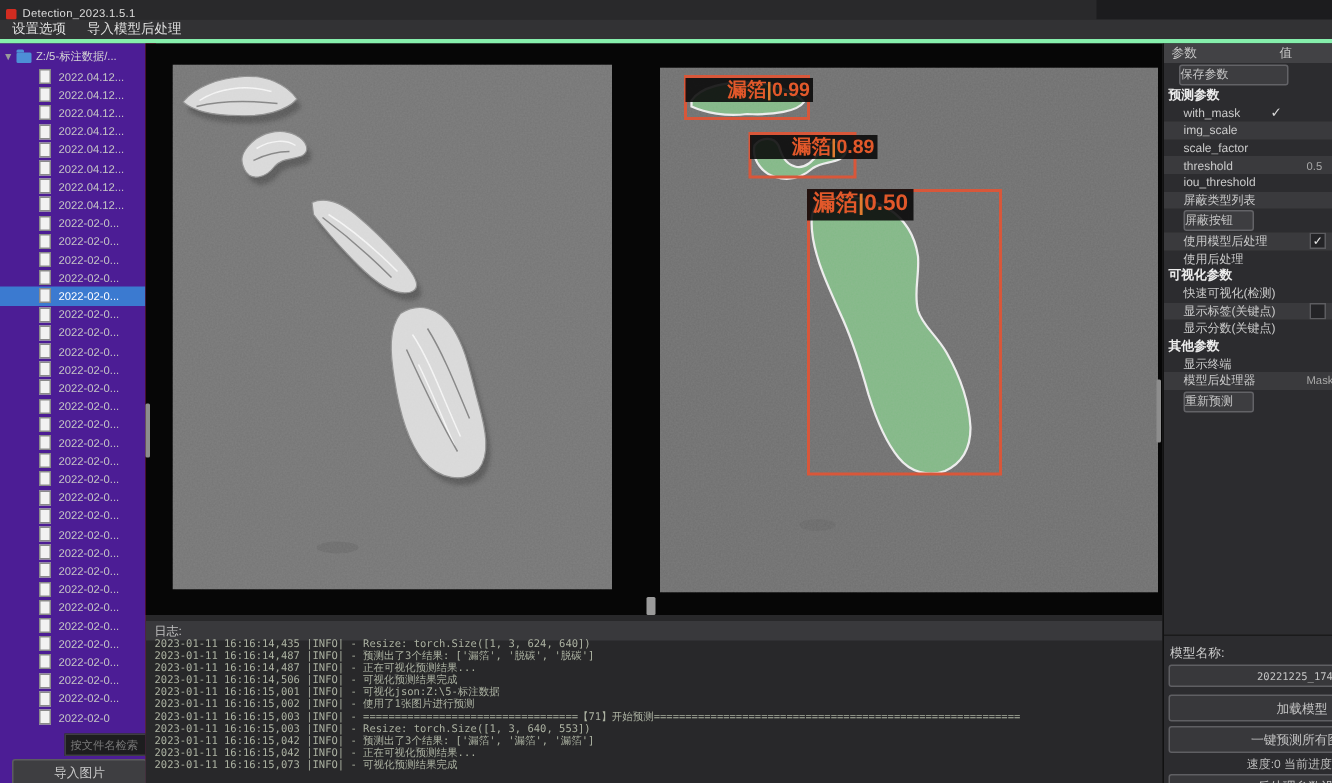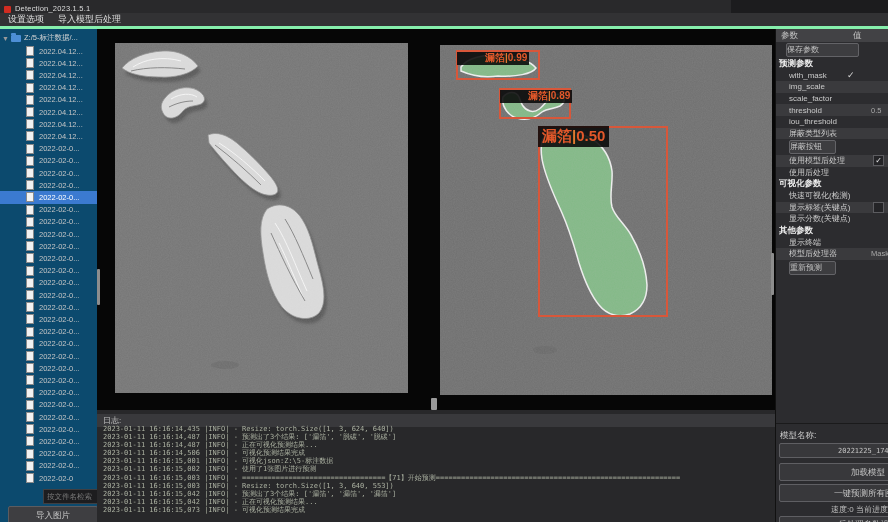--- a/index.html
+++ b/index.html
@@ -9,21 +9,21 @@
 
   
   #titlebar{left:0;top:0;width:731px;height:13px;background:#29292b;display:flex;align-items:flex-end;}
   #app-icon{width:7px;height:7px;background:#d22c21;border-radius:1px;margin:0 4px 0 4px;}
   #title-text{font-size:7.5px;color:#dddddd;letter-spacing:.2px;}
   #menubar{left:0;top:13px;width:888px;height:16px;background:#323234;border-bottom:3px solid #86efac;
            display:flex;align-items:center;gap:14px;padding-left:8px;box-sizing:border-box;}
   .menu-item{font-size:9px;color:#dedede;}
 
   
-  #sidebar{left:0;top:29px;width:97px;height:493px;background:#0c4a6e;overflow:hidden;border-right:7px solid #b91c1c;}
+  #sidebar{left:0;top:29px;width:97px;height:493px;background:#4c1d95;overflow:hidden;border-right:7px solid #b91c1c;}
   #tree{position:absolute;left:0;top:0;width:97px;height:458px;overflow:hidden;}
   .tree-root{position:absolute;left:2px;top:3px;height:12px;display:flex;align-items:center;gap:3px;white-space:nowrap;}
   .expander{font-size:7px;color:#9a9a9a;width:6px;}
   .folder{width:10px;height:7px;background:#4d8fd6;border-radius:1px;position:relative;}
   .folder:before{content:"";position:absolute;left:0;top:-2px;width:5px;height:2px;background:#4d8fd6;border-radius:1px 1px 0 0;}
   .tree-root span.lbl{font-size:7.5px;color:#d5d5d5;}
   .tree-item{position:absolute;left:0;width:97px;height:12.2px;display:flex;align-items:center;white-space:nowrap;}
   .tree-item .doc{width:6px;height:8px;background:#f2f2f2;border:1px solid #8a8a8a;margin-left:26px;margin-right:5px;flex:none;}
   .tree-item span{font-size:7.5px;color:#c6c6c6;}
   .tree-item.selected{background:#3b7ad0;}
@@ -38,21 +38,21 @@
   #canvas{left:97px;top:29px;width:678px;height:381px;background:#060606;}
   #img-left{position:absolute;left:18px;top:14px;width:293px;height:350px;}
   #img-right{position:absolute;left:343px;top:16px;width:332px;height:350px;}
   .grip{position:absolute;background:#8d8d8d;border-radius:1px;}
 
   
   .det-box{position:absolute;border:2px solid #d8573a;box-sizing:border-box;}
   .det-label{position:absolute;background:rgba(8,8,8,.88);color:#e2582a;font-weight:bold;
              white-space:nowrap;line-height:1.25;padding:0 2px;}
   .det-label .bar{color:#e07b30;font-weight:bold;}
-  .det-label.small{font-size:10px;padding-left:28px;}
+  .det-label.small{font-size:13px;padding-left:28px;}
   .det-label.big{font-size:15px;padding:1px 4px;}
 
   
   #logarea{left:97px;top:410px;width:678px;height:112px;background:#28282a;overflow:hidden;}
   #log-header{position:absolute;left:0;top:4px;width:678px;height:13px;background:#39393c;
               font-size:8px;color:#c2c2c2;padding:1px 0 0 6px;box-sizing:border-box;}
   #log-lines{position:absolute;left:6px;top:15px;width:672px;height:97px;overflow:hidden;
              font-family:"DejaVu Sans Mono","Liberation Mono",monospace;font-size:7px;line-height:8.1px;
              color:#acb2a2;white-space:pre;}
 

